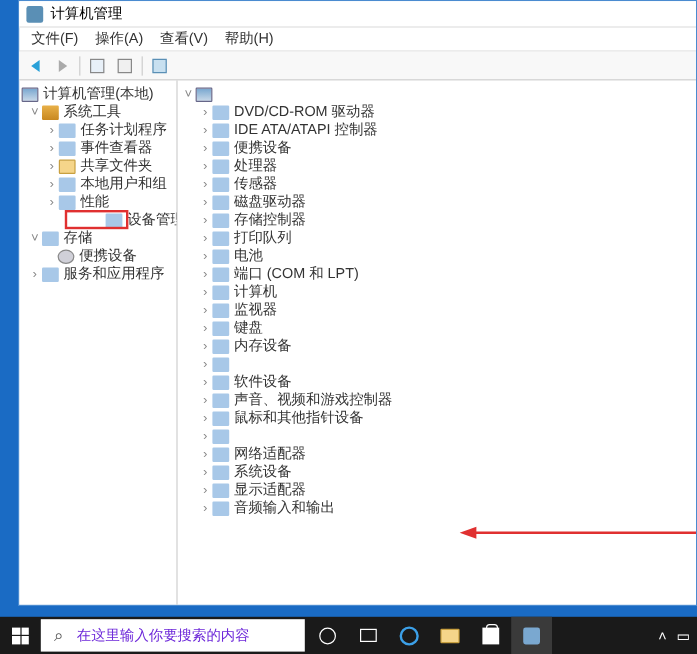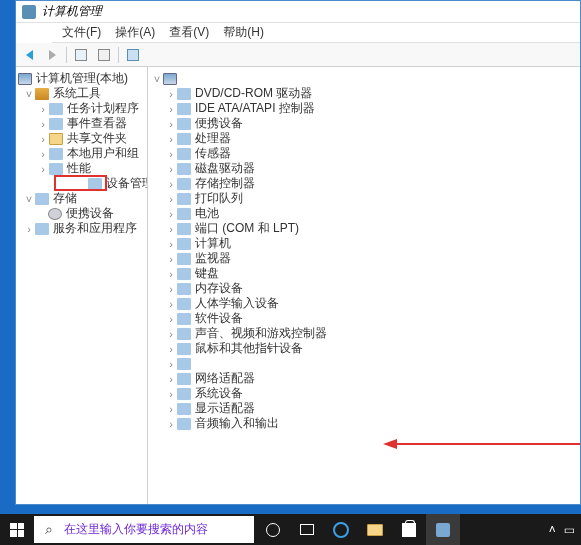--- a/index.html
+++ b/index.html
@@ -1,20 +1,20 @@
 <!DOCTYPE html>
 <html><head>
 <meta charset="utf-8">
 <style>
 * { margin: 0; padding: 0; box-sizing: border-box; font-family: "Microsoft YaHei", "SimSun", Tahoma, sans-serif; font-size: 12px; }
 body { background: #1a6bc4; width: 581px; height: 545px; overflow: hidden; position: relative; }
 .window { position: absolute; left: 15px; top: 0; width: 566px; height: 505px; background: #fff; border: 1px solid #4a8bd0; display: flex; flex-direction: column; }
-.titlebar { height: 22px; background: #fff; display: flex; align-items: center; padding: 0 6px; border-bottom: 1px solid #e0e0e0; font-style: italic; }
+.titlebar { height: 22px; background: #fff; display: flex; align-items: center; padding: 0 6px; border-bottom: 1px solid #e0e0e0; }
 .titlebar .ticon { width: 14px; height: 14px; margin-right: 6px; background: #5a8fb5; border-radius: 2px; }
-.menubar { height: 20px; display: flex; align-items: center; padding: 0 4px; gap: 2px; border-bottom: 1px solid #e0e0e0; margin-left: 36px; }
+.menubar { height: 20px; display: flex; align-items: center; padding: 0 4px; gap: 2px; border-bottom: 1px solid #e0e0e0; }
 .menubar span { padding: 2px 6px; color: #333; }
 .toolbar { height: 24px; display: flex; align-items: center; padding: 0 2px; gap: 1px; border-bottom: 1px solid #d0d0d0; background: #f8f8f8; }
 .toolbar .tbtn { width: 22px; height: 20px; display: flex; align-items: center; justify-content: center; border: 1px solid transparent; }
 .toolbar .sep { width: 1px; height: 16px; background: #ccc; margin: 0 2px; }
 .arrow-left { width:0;height:0;border-top:5px solid transparent;border-bottom:5px solid transparent;border-right:7px solid #28a0d8; }
 .arrow-right { width:0;height:0;border-top:5px solid transparent;border-bottom:5px solid transparent;border-left:7px solid #aaa; }
 .body { flex: 1; display: flex; min-height: 0; }
 .leftpane { width: 132px; border-right: 1px solid #d0d0d0; padding: 4px 0; overflow: hidden; }
 .rightpane { flex: 1; padding: 4px 0; overflow: hidden; position: relative; }
 .node { display: flex; align-items: center; height: 15px; white-space: nowrap; color: #333; padding-right: 4px; }
@@ -233,21 +233,20 @@
           <div class="node">
             <span class="pad" style="width:18px"></span>
             <span class="exp">›</span>
             <span class="nicon ic-gen"></span>
             <span>内存设备</span>
           </div>
           <div class="node">
             <span class="pad" style="width:18px"></span>
             <span class="exp">›</span>
             <span class="nicon ic-gen"></span>
-            <span>人体学输入设备</span>
           </div>
           <div class="node">
             <span class="pad" style="width:18px"></span>
             <span class="exp">›</span>
             <span class="nicon ic-gen"></span>
             <span>软件设备</span>
           </div>
           <div class="node">
             <span class="pad" style="width:18px"></span>
             <span class="exp">›</span>

